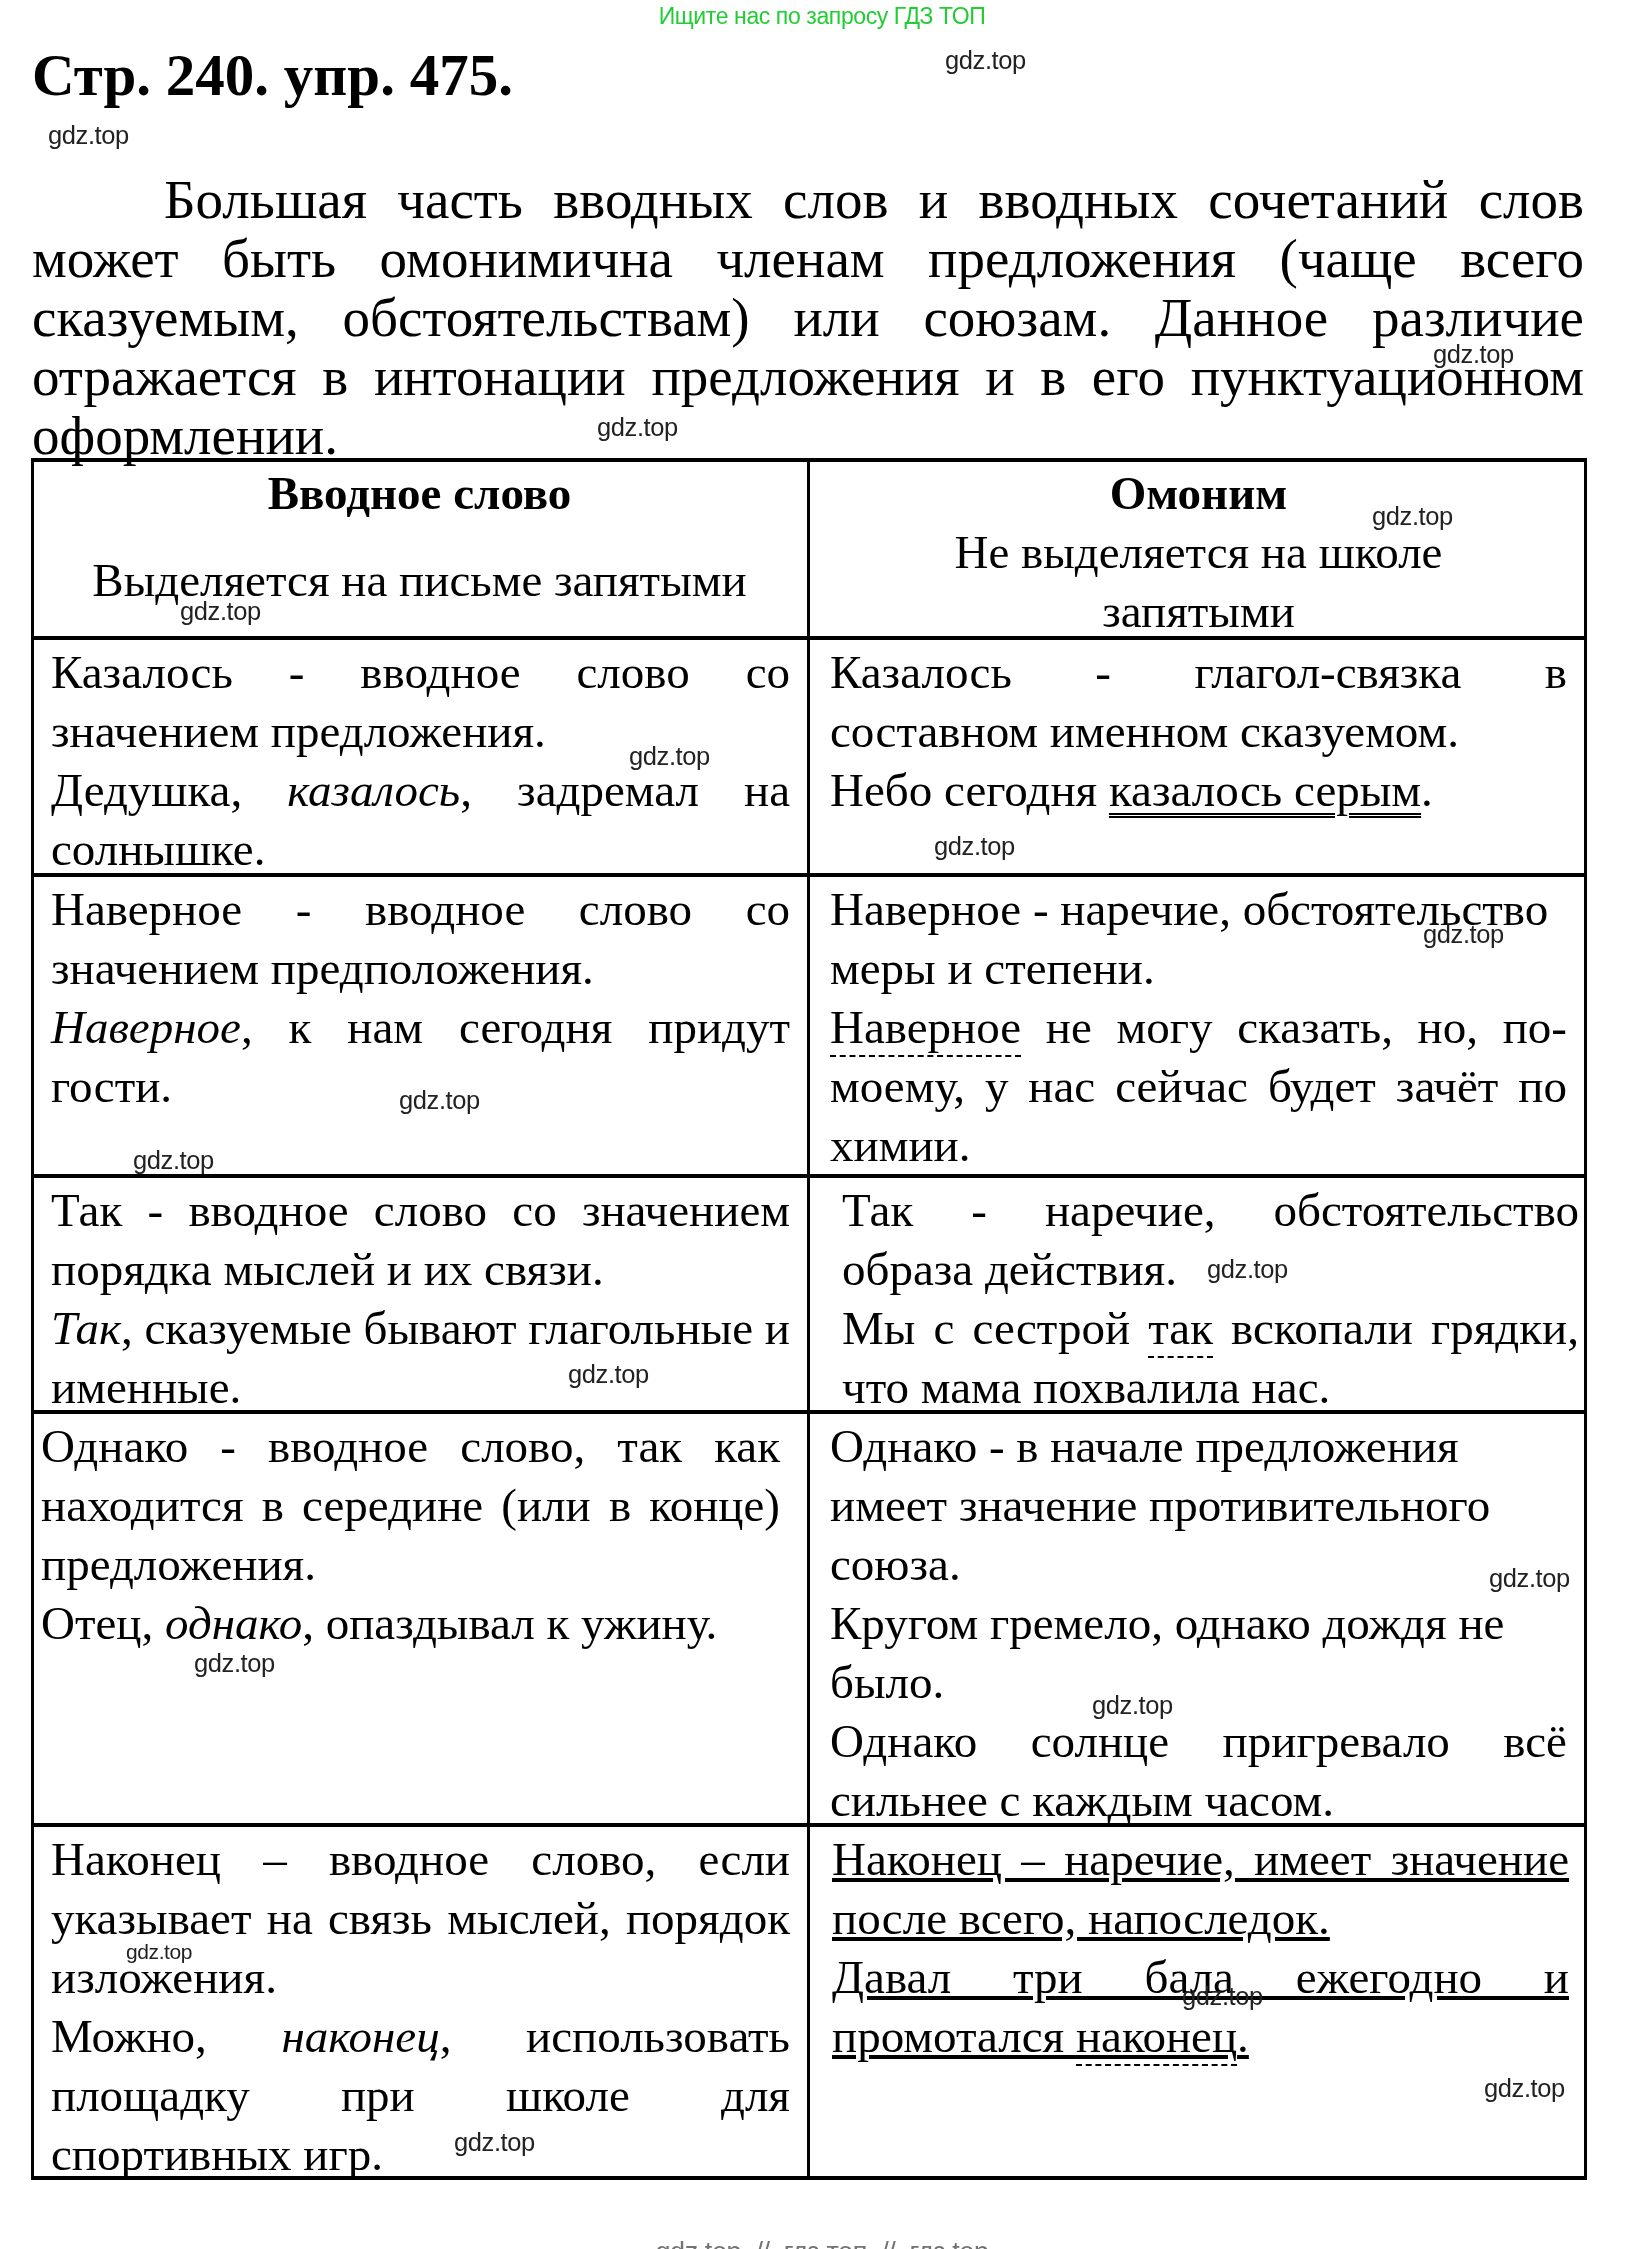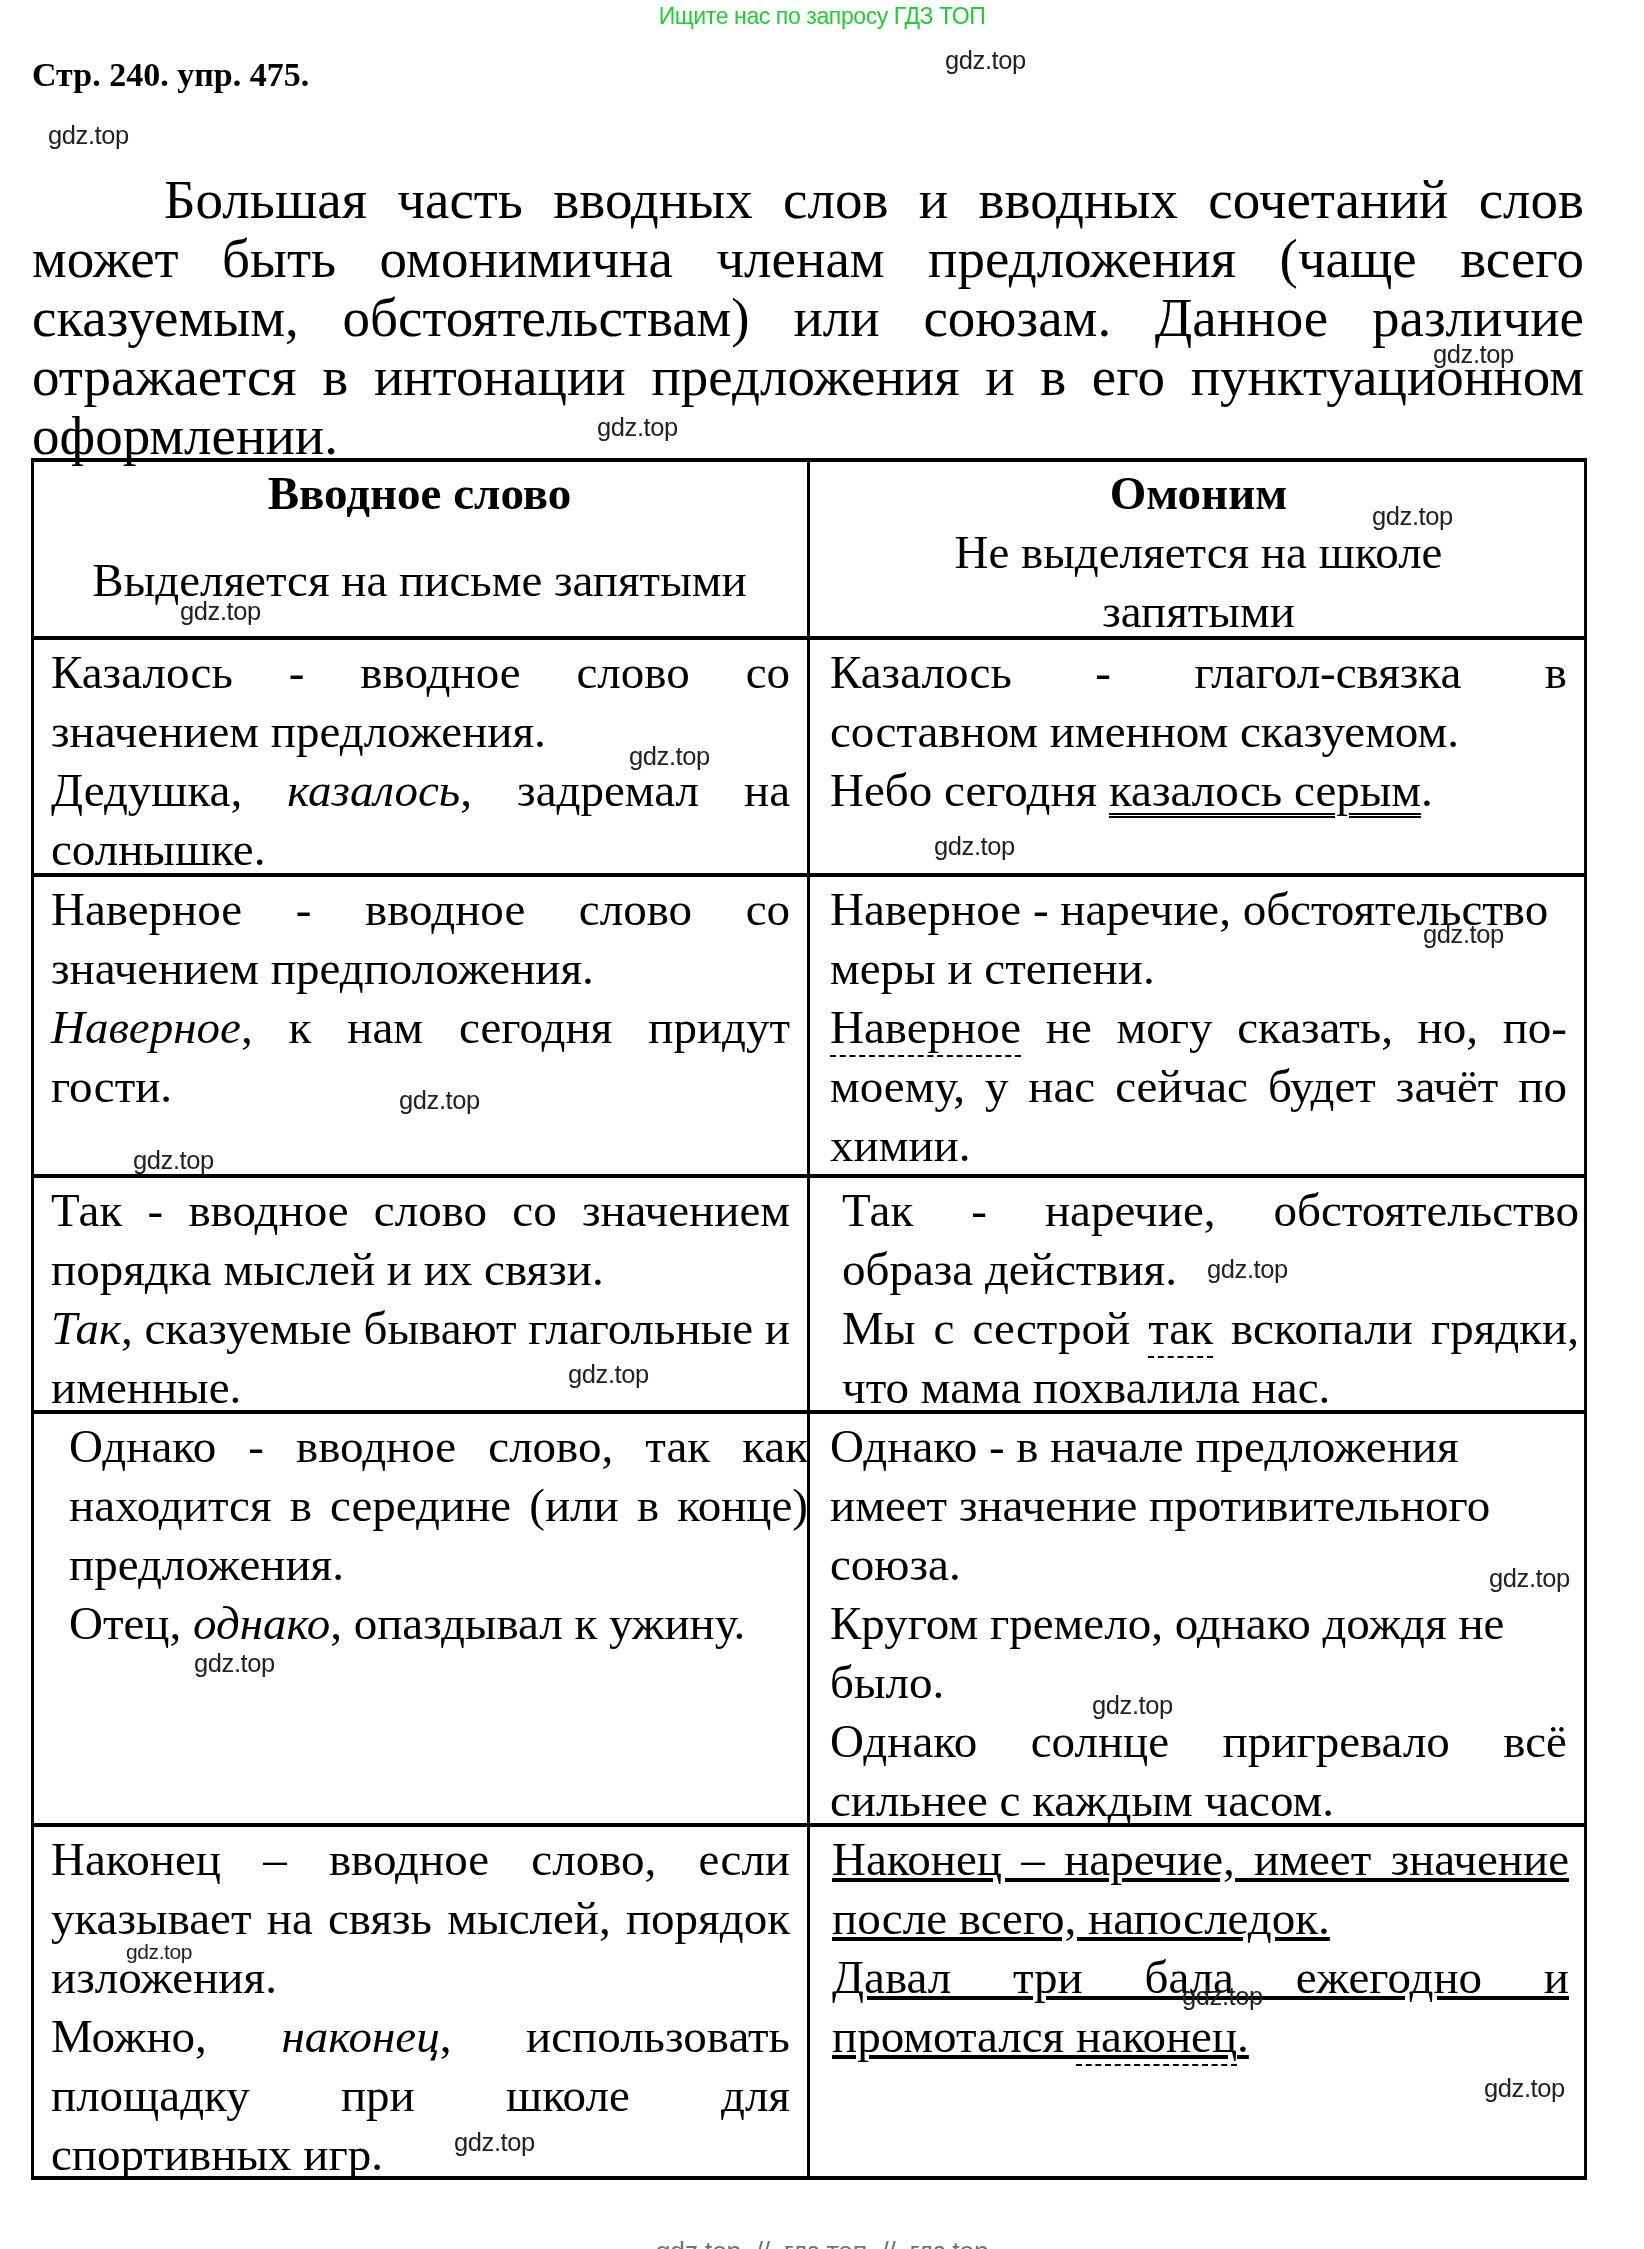--- a/index.html
+++ b/index.html
@@ -3,21 +3,21 @@
 <meta charset="utf-8">
 <style>
   html, body { margin: 0; padding: 0; background: #ffffff; }
   body { width: 1644px; height: 2250px; position: relative; overflow: hidden;
          font-family: "Liberation Serif", "DejaVu Serif", serif; color: #000; }
   .promo { position: absolute; left: 0; width: 1644px; top: 0; text-align: center;
            font-family: "Liberation Sans", "DejaVu Sans", sans-serif; font-size: 23px;
            line-height: 33px; letter-spacing: -0.4px; }
   .wm { position: absolute; font-family: "Liberation Sans", "DejaVu Sans", sans-serif;
         font-size: 25.5px; line-height: 28px; color: #222; white-space: nowrap; letter-spacing: -0.4px; }
-  .title { position: absolute; left: 32px; top: 46px; font-size: 34px; font-weight: bold; line-height: 58px; white-space: nowrap; font-family: Liberation Serif, serif; }
+  .title { position: absolute; left: 32px; top: 46px; font-size: 59px; font-weight: bold; line-height: 58px; white-space: nowrap; font-family: Liberation Serif, serif; }
   .intro { position: absolute; left: 32px; top: 170px; width: 1552px; font-size: 55px; line-height: 59px;
            text-align: justify; text-indent: 132px; }
   .hline { position: absolute; left: 31px; width: 1556px; height: 3.5px; background: #000; }
   .vline { position: absolute; width: 2.6px; background: #000; }
   .cell { position: absolute; font-size: 47px; line-height: 59px; text-align: justify; }
   .cell p { margin: 0; }
   .hdr-title { font-weight: bold; text-align: center; }
   .it { font-style: italic; }
   .u-double { text-decoration: underline double; text-underline-offset: 7px; text-decoration-thickness: 1.8px; }
   .u-dashdot { border-bottom: 2.6px dashed #000; padding-bottom: 1.8px; }
@@ -81,21 +81,21 @@
 
   <div class="cell" style="left:51px; top:1181px; width:739px;">
     <p>Так - вводное слово со значением порядка мыслей и их связи.</p>
     <p><span></span><span class="it">Так</span><span>, сказуемые бывают глагольные и именные.</span></p>
   </div>
   <div class="cell" style="left:842px; top:1181px; width:737px;">
     <p>Так - наречие, обстоятельство образа действия.</p>
     <p><span>Мы с сестрой </span><span class="u-dashdot">так</span><span> вскопали грядки, что мама похвалила нас.</span></p>
   </div>
 
-  <div class="cell" style="left:69px; top:1417px; width:739px;">
+  <div class="cell" style="left:41px; top:1417px; width:739px;">
     <p>Однако - вводное слово, так как находится в середине (или в конце) предложения.</p>
     <p><span>Отец, </span><span class="it">однако</span><span>, опаздывал к ужину.</span></p>
   </div>
   <div class="cell" style="left:830px; top:1417px; width:737px;">
     <p style="text-align:left;">Однако - в начале предложения имеет значение противительного союза.</p>
     <p style="text-align:left;">Кругом гремело, однако дождя не было.</p>
     <p>Однако солнце пригревало всё сильнее с каждым часом.</p>
   </div>
 
   <div class="cell" style="left:51px; top:1830px; width:739px;">

